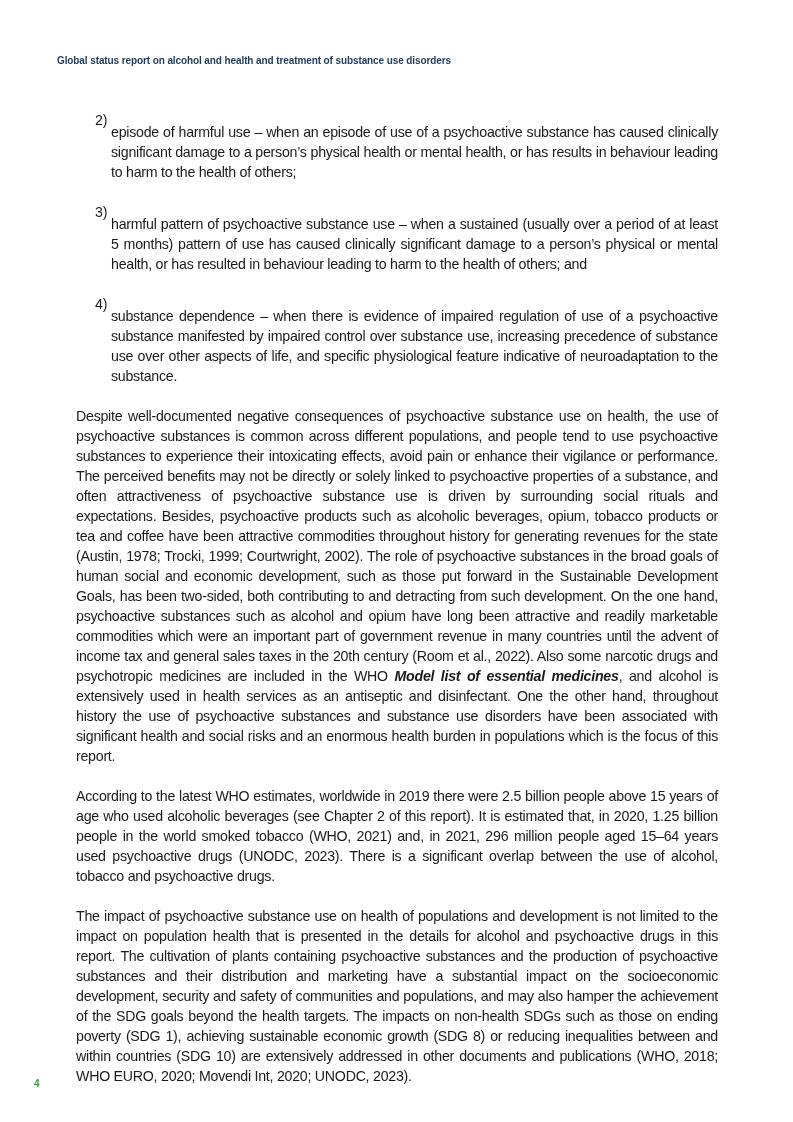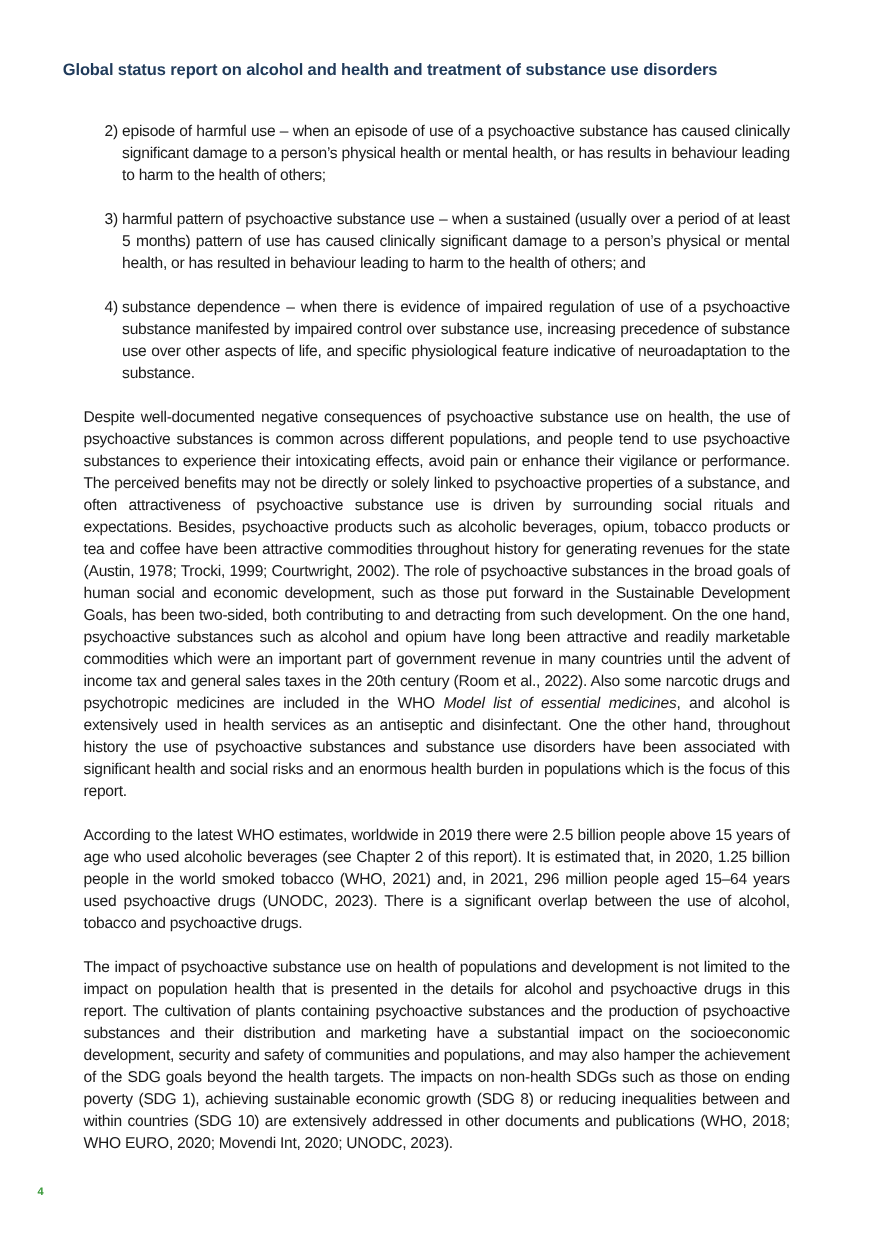--- a/index.html
+++ b/index.html
@@ -1,26 +1,26 @@
 <!DOCTYPE html>
 <html><head>
 <meta charset="utf-8">
 <style>
   html, body { margin: 0; padding: 0; background: #ffffff; }
   body { width: 793px; height: 1122px; position: relative; overflow: hidden;
          font-family: "Liberation Sans", sans-serif; color: #1a1a1a; }
-  .header { position: absolute; left: 57px; top: 55px; font-size: 15px; font-weight: bold;
+  .header { position: absolute; left: 57px; top: 55px; font-size: 10px; font-weight: bold;
             color: #1f3a5a; letter-spacing: -0.1px; }
   .content { position: absolute; left: 76px; top: 110px; width: 642px;
              font-size: 14.2px; line-height: 20px; text-align: justify; letter-spacing: -0.25px; }
   .list-item { display: flex; margin-left: 19px; margin-bottom: 20px; }
   .list-num { width: 16px; flex: 0 0 16px; }
-  .list-text { flex: 1; text-align: justify; }
+  .list-text { flex: 1; text-align: justify; margin-top: 12px; }
   .para { margin: 0 0 20px 0; }
-  .para em { font-style: italic; }
+  .para em { font-style: italic; font-weight: bold; }
   .page-num { position: absolute; left: 34px; top: 1078px; font-size: 10px; font-weight: bold; color: #3a9a3a; }
 </style>
 </head>
 <body>
 
 <div class="header">Global status report on alcohol and health and treatment of substance use disorders</div>
 
 <div class="content">
   <div class="list-item">
     <span class="list-num">2)</span>

